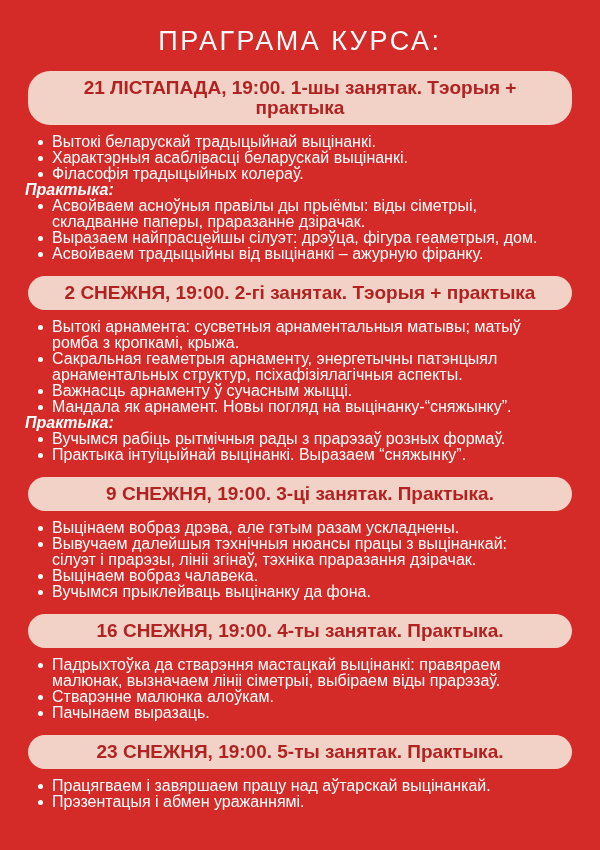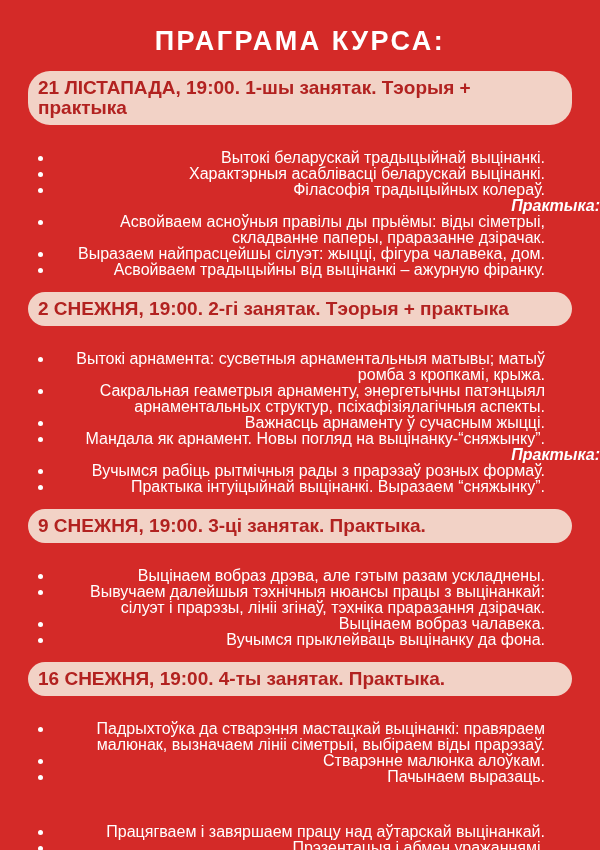--- a/index.html
+++ b/index.html
@@ -14,40 +14,40 @@
     background:var(--background);
     font-family:"Liberation Sans","DejaVu Sans",sans-serif;
     overflow:hidden;
   }
   .title{
     margin:0;
     padding-top:26px;
     text-align:center;
     color:var(--body-text);
     font-size:27px;
-    font-weight:700;
+    font-weight:400;
     letter-spacing:2.5px;
   }
   .session{margin-top:14px;}
   .session-header{
     background:var(--badge-bg);
     color:var(--badge-text);
     margin:0 28px;
     border-radius:22px;
     padding:7px 10px;
+    text-align:center;
     font-size:19px;
     line-height:20px;
     font-weight:700;
   }
   .session-body{
-    padding-top:25px;
+    padding-top:9px;
     color:var(--body-text);
     font-size:16px;
     line-height:16px;
-    text-align:right;
   }
   ul.bullets{
     margin:0;
     padding:0 55px 0 52px;
     list-style:none;
   }
   ul.bullets li{position:relative;}
   ul.bullets li::before{
     content:"";
     position:absolute;
@@ -75,21 +75,21 @@
     </div>
     <div class="session-body">
           <ul class="bullets">
             <li>Вытокі беларускай традыцыйнай выцінанкі.</li>
             <li>Характэрныя асаблівасці беларускай выцінанкі.</li>
             <li>Філасофія традыцыйных колераў.</li>
           </ul>
           <div class="practice-label">Практыка:</div>
           <ul class="bullets">
             <li>Асвойваем асноўныя правілы ды прыёмы: віды сіметрыі, складванне паперы, праразанне дзірачак.</li>
-            <li>Выразаем найпрасцейшы сілуэт: жыцці, фігура чалавека, дом.</li>
+            <li>Выразаем найпрасцейшы сілуэт: дрэўца, фігура геаметрыя, дом.</li>
             <li>Асвойваем традыцыйны від выцінанкі – ажурную фіранку.</li>
           </ul>
         </div>
   </section>
 
   <section class="session">
     <div class="session-header">
       <span>2 СНЕЖНЯ, 19:00. 2-гі занятак. Тэорыя + практыка</span>
     </div>
     <div class="session-body">
@@ -128,20 +128,23 @@
     <div class="session-body">
           <ul class="bullets">
             <li>Падрыхтоўка да стварэння мастацкай выцінанкі: правяраем малюнак, вызначаем лініі сіметрыі, выбіраем віды прарэзаў.</li>
             <li>Стварэнне малюнка алоўкам.</li>
             <li>Пачынаем выразаць.</li>
           </ul>
         </div>
   </section>
 
   <section class="session">
+    <div class="session-header">
+      <span>23 СНЕЖНЯ, 19:00. 5-ты занятак. Практыка.</span>
+    </div>
     <div class="session-body">
           <ul class="bullets">
             <li>Працягваем і завяршаем працу над аўтарскай выцінанкай.</li>
             <li>Прэзентацыя і абмен уражаннямі.</li>
           </ul>
         </div>
   </section>
 </div>
 </div>
 

